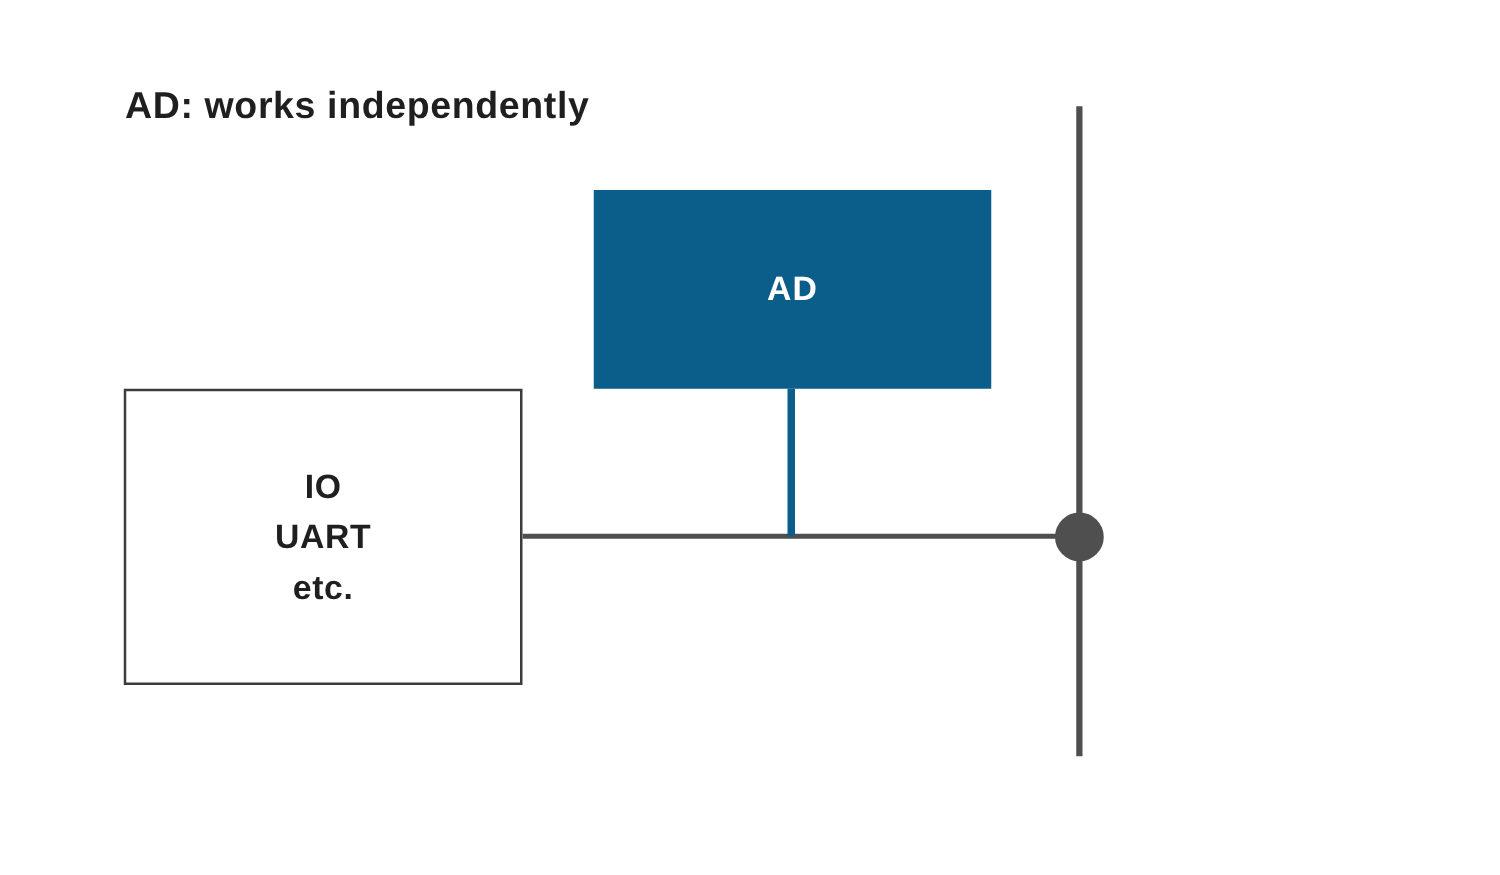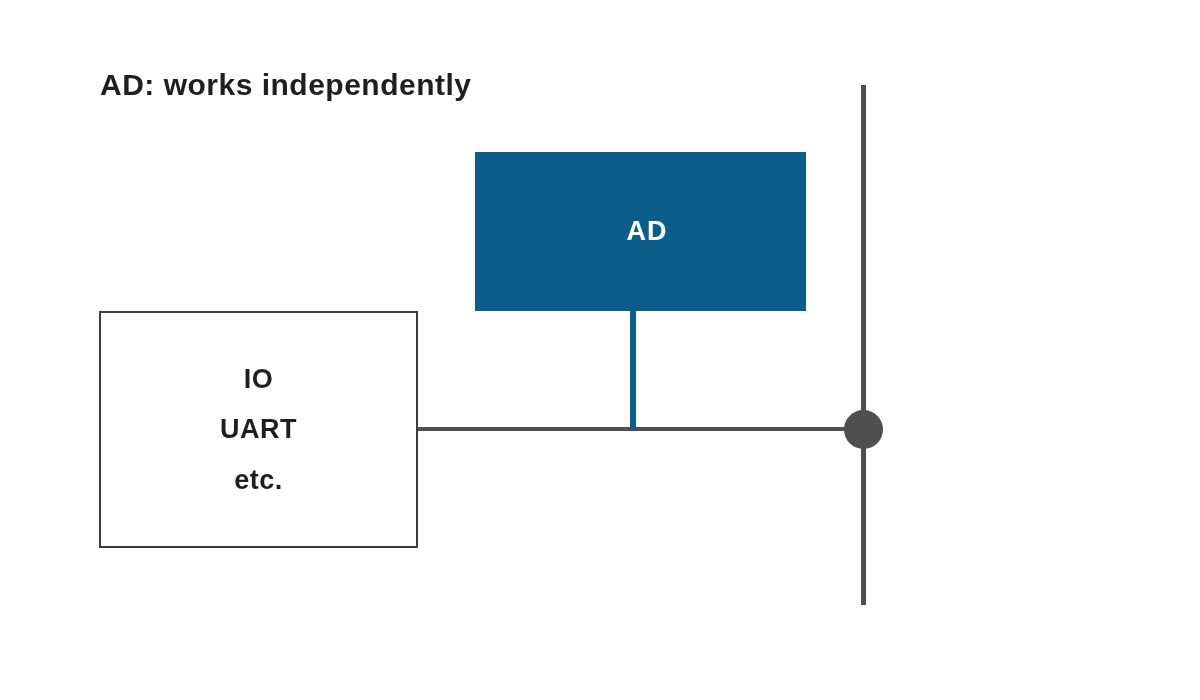--- a/index.html
+++ b/index.html
@@ -30,21 +30,20 @@
   .ad-box {
     position: absolute;
     left: 475px;
     top: 152px;
     width: 318px;
     height: 159px;
     background: #0b5d8a;
     display: flex;
     align-items: center;
     justify-content: center;
-    padding-left: 13px;
   }
   .ad-box .ad-label {
     color: #ffffff;
     font-size: 27px;
     font-weight: 700;
     letter-spacing: 1px;
   }
 
   
   .io-box {
@@ -53,21 +52,21 @@
     top: 311px;
     width: 319px;
     height: 237px;
     background: #ffffff;
     border: 2px solid #3c3c3c;
     box-sizing: border-box;
     display: flex;
     flex-direction: column;
     align-items: center;
     justify-content: center;
-    gap: 14px;
+    gap: 4px;
   }
   .io-box .io-line {
     font-size: 27px;
     font-weight: 600;
     color: #1f1f1f;
     line-height: 1.35;
     letter-spacing: 0.5px;
   }
 
   

